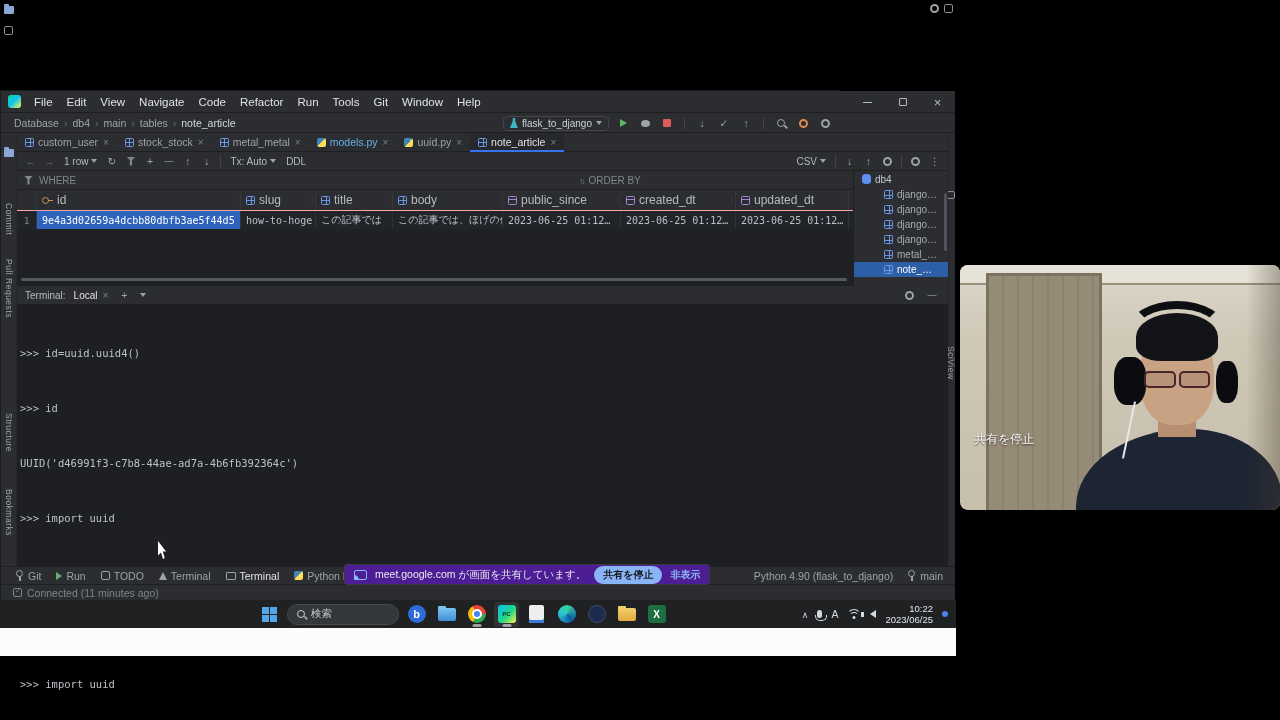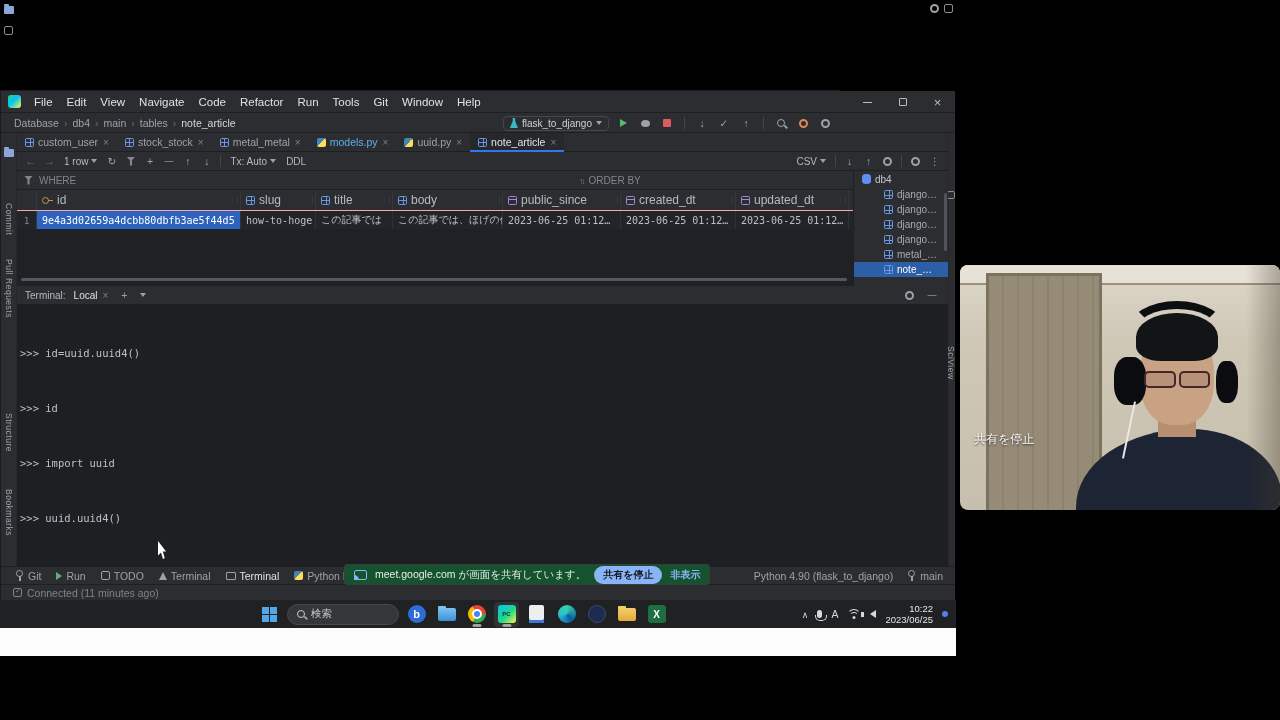--- a/index.html
+++ b/index.html
@@ -142,21 +142,21 @@
   .pyp{width:9px;height:9px;border-radius:2px;background:linear-gradient(135deg,#4584b6 50%,#ffde57 50%)}
   .gitb{width:9px;height:11px;position:relative}
   .gitb::before{content:"";position:absolute;left:1px;top:0;width:5px;height:5px;border:1.5px solid #9ea2a8;border-radius:50%}
   .gitb::after{content:"";position:absolute;left:4px;top:6px;width:1.5px;height:5px;background:#9ea2a8}
   .sbar{position:absolute;left:0;top:493px;width:954px;height:16px;display:flex;align-items:center;gap:5px;
         background:#2b2d30;border-top:1px solid #1e1f22;font-size:10.5px;color:#7f838a;padding-left:12px}
   .chk{width:9px;height:9px;border:1px solid #7f838a;border-radius:2px;position:relative}
   .chk::before{content:"✓";position:absolute;left:1px;top:-2px;font-size:7px;color:#7f838a}
 
   
-  .meetbar{left:344px;top:564px;height:21px;display:flex;align-items:center;gap:8px;background:#14532d;
+  .meetbar{left:344px;top:564px;height:21px;display:flex;align-items:center;gap:8px;background:#4c1d95;
            border:1px solid #3a3b3d;border-radius:3px;padding:0 9px;z-index:60;font-size:10.5px;color:#e8eaed;white-space:nowrap}
   .cast{width:13px;height:10px;border:1.5px solid #8ab4f8;border-radius:2px;position:relative;flex:none}
   .cast::after{content:"";position:absolute;left:-1px;bottom:-1px;width:5px;height:5px;background:#8ab4f8;
                border-radius:0 100% 0 0}
   .stopbtn{background:#8ab4f8;color:#17191c;border-radius:10px;padding:2px 9px;font-weight:bold;font-size:10px}
   .hidebtn{color:#8ab4f8;font-weight:bold;font-size:10px}
 
   
   .tkb{left:0;top:600px;width:956px;height:28px;background:#1f2122;display:flex;align-items:center;padding-left:262px}
   .winlogo{width:15px;height:15px;display:grid;grid-template-columns:7px 7px;gap:1px}
@@ -492,20 +492,21 @@
       <span class="nic g-plus"></span>
       <i class="caret"></i>
       <span class="term-hr">
         <i class="donut"></i>
         <span class="nic g-minus"></span>
       </span>
     </div>
     <div class="term-body">
       <div>&gt;&gt;&gt; id=uuid.uuid4()</div>
       <div>&gt;&gt;&gt; id</div>
+      <div>UUID('d46991f3-c7b8-44ae-ad7a-4b6fb392364c')</div>
       <div>&gt;&gt;&gt; import uuid</div>
       <div>&gt;&gt;&gt; uuid.uuid4()</div>
       <div>UUID('8cbefce1-7c55-43d7-9061-43da2e94dd44')</div>
       <div>&gt;&gt;&gt; import uuid</div>
       
       
       
       
       
       

